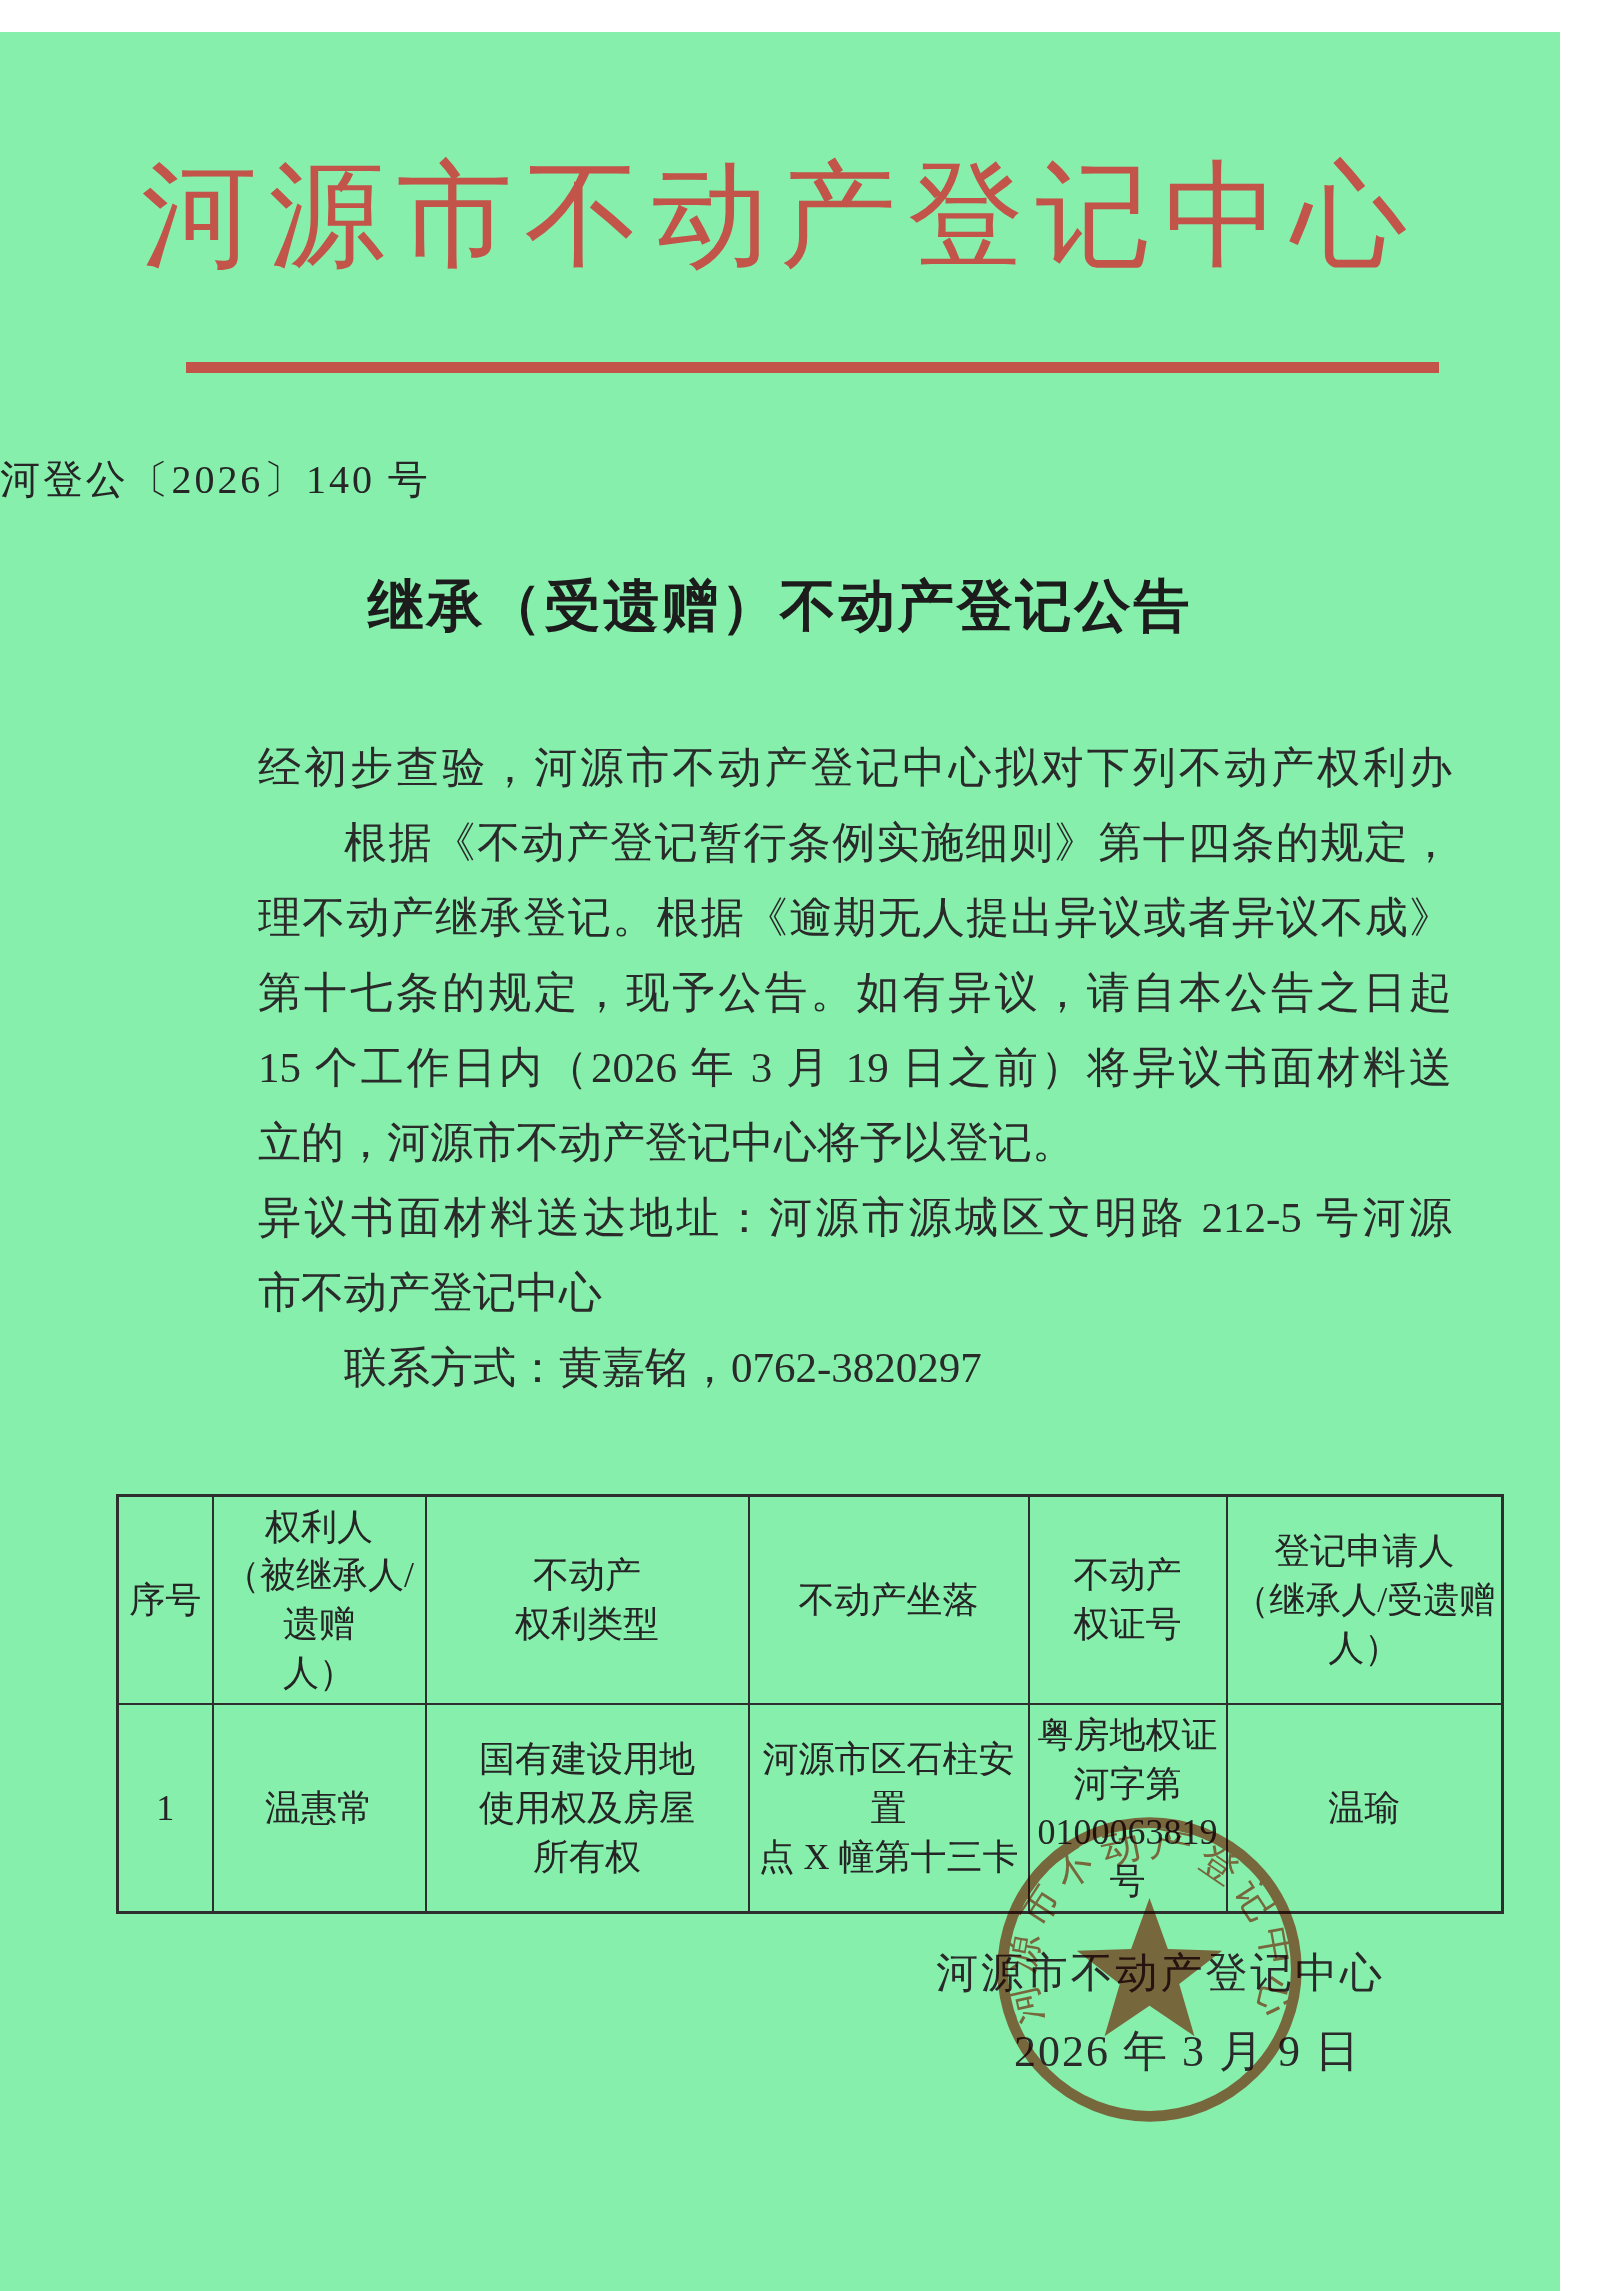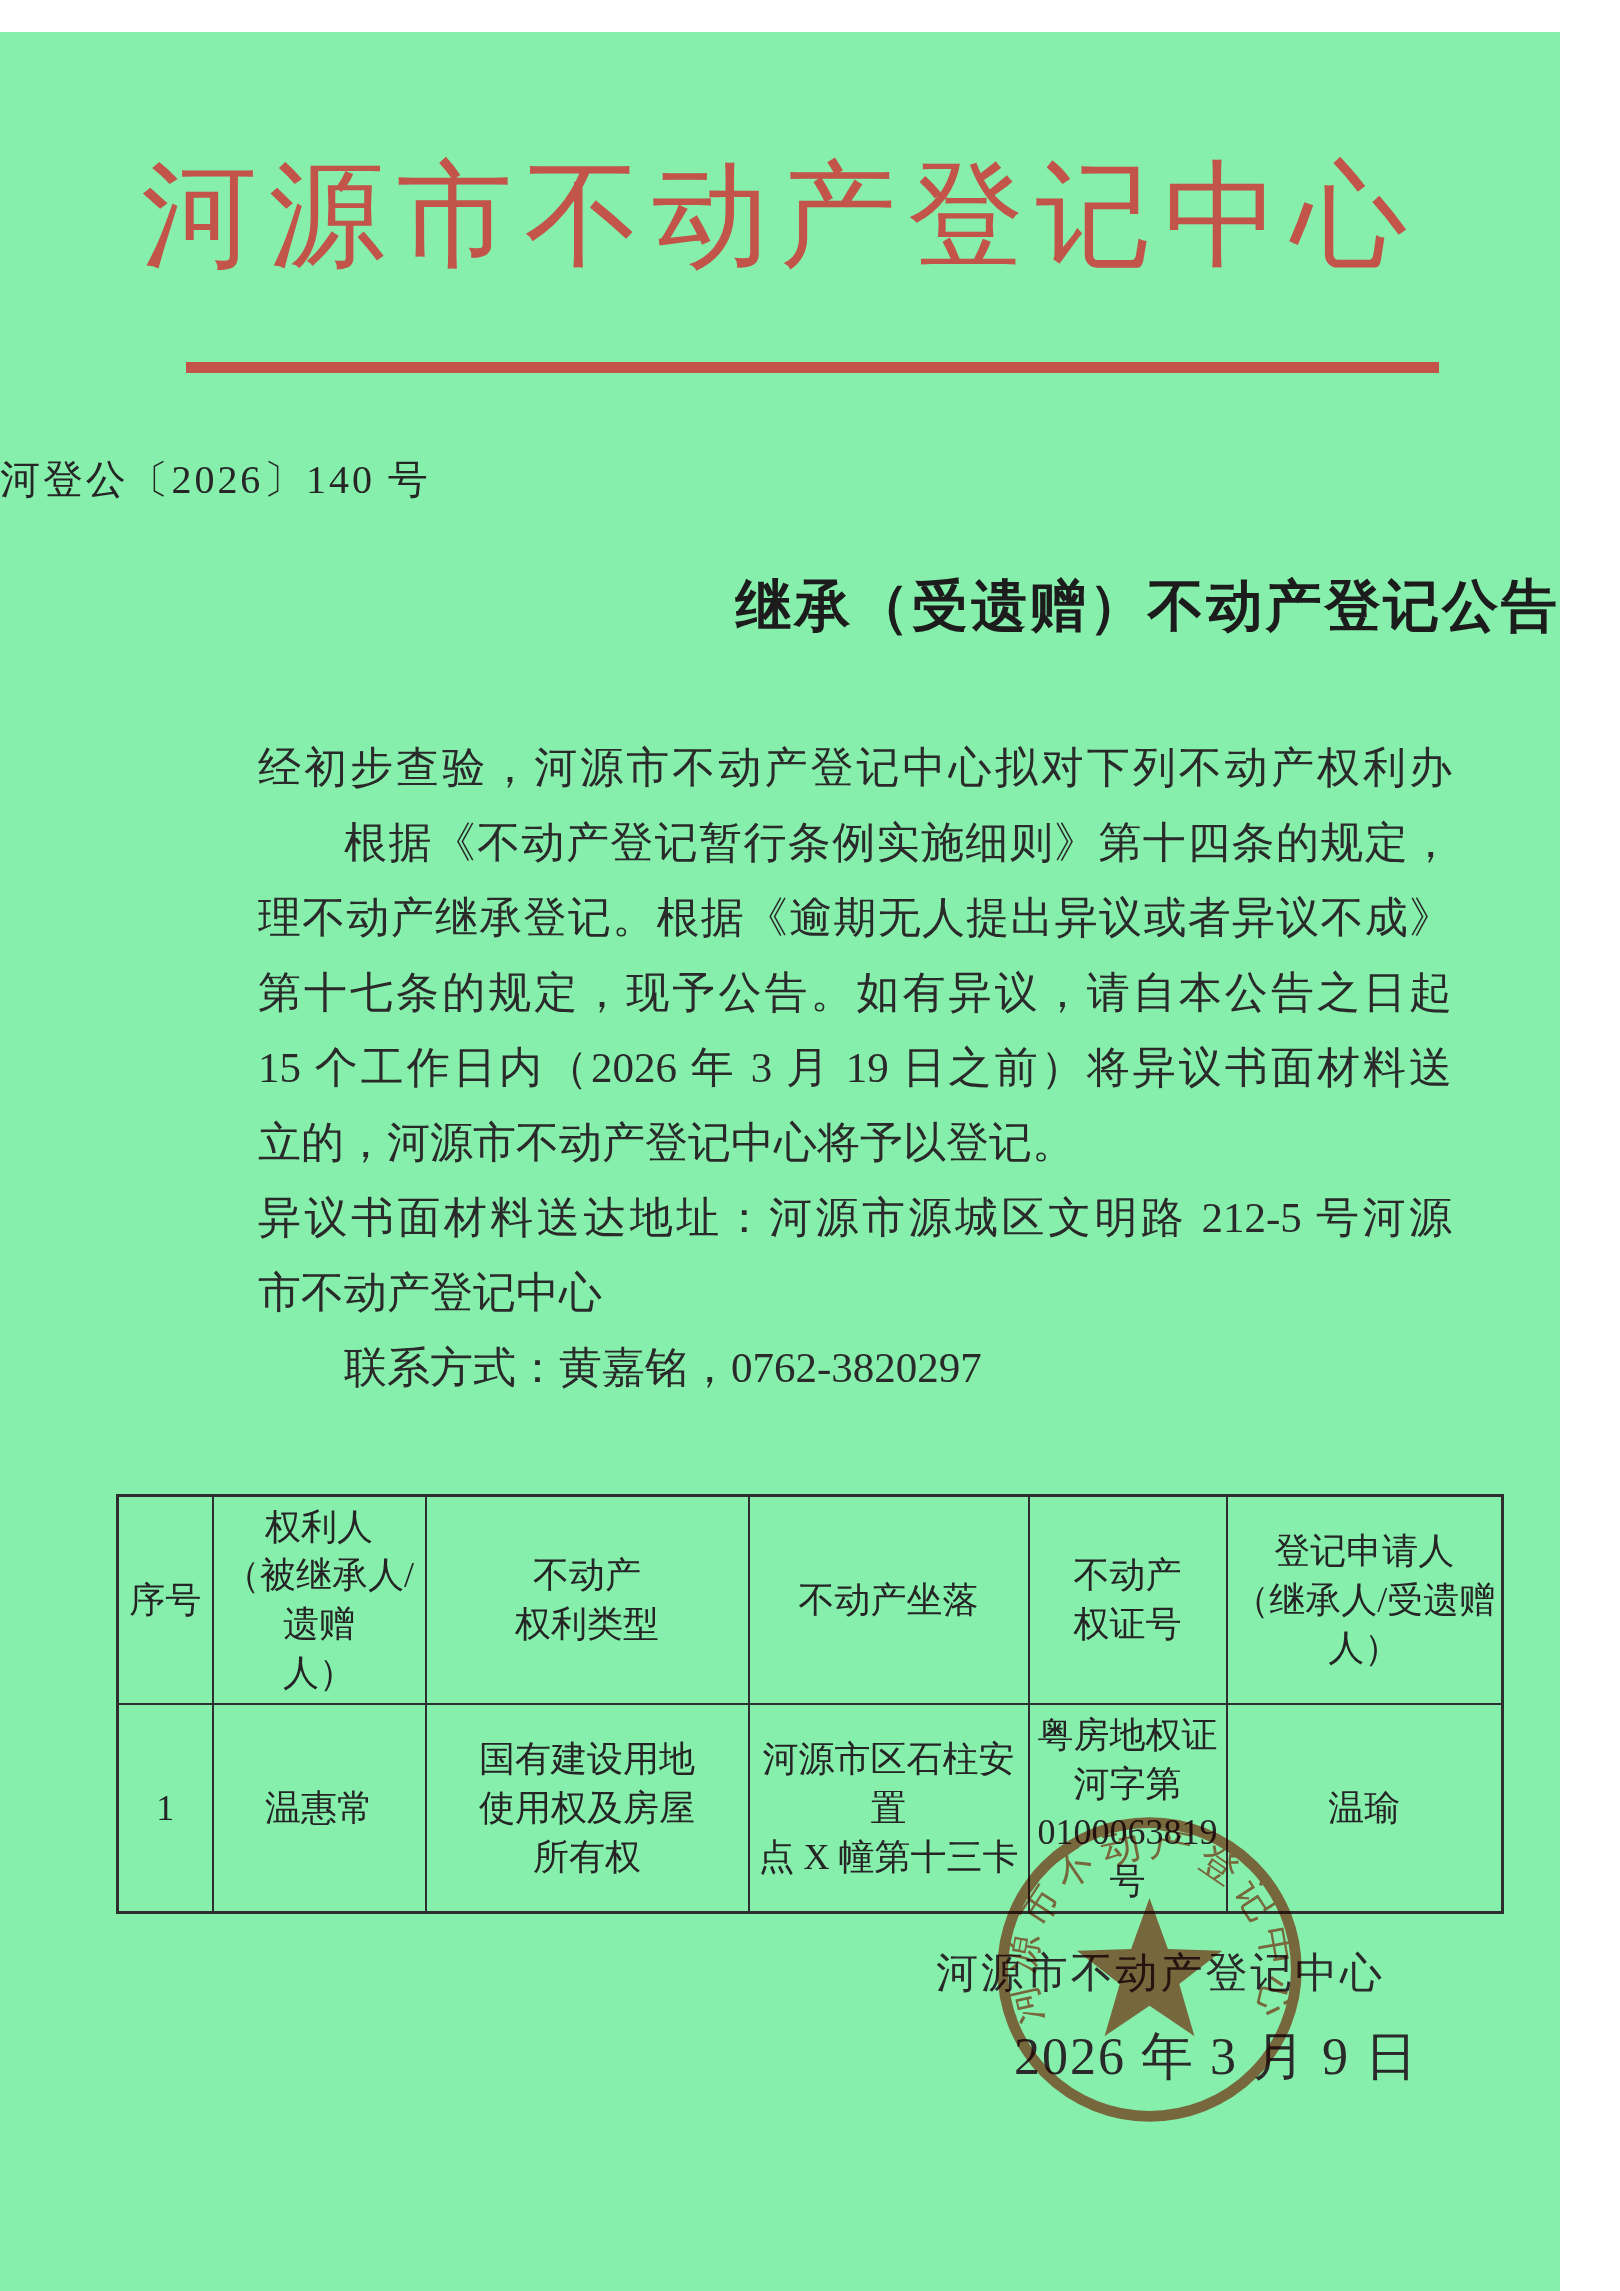--- a/index.html
+++ b/index.html
@@ -44,21 +44,21 @@
     text-align: left;
     padding-right: 296px;
     font-size: 40px;
     letter-spacing: 2.9px;
   }
   .notice-title {
     position: absolute;
     top: 537px;
     left: 0;
     width: 100%;
-    text-align: right;
+    text-align: center;
     font-size: 56px;
     font-weight: bold;
     letter-spacing: 2.9px;
     color: #1c1c1c;
   }
   .body-text {
     position: absolute;
     top: 698px;
     left: 258px;
     width: 1194px;
@@ -106,21 +106,21 @@
     left: 936px;
     font-size: 42px;
     letter-spacing: 2.9px;
     color: #2a2a2a;
     white-space: nowrap;
   }
   .issue-date {
     position: absolute;
     top: 1990px;
     left: 1014px;
-    font-size: 52px;
+    font-size: 44px;
     letter-spacing: 2px;
     color: #2a2a2a;
     white-space: nowrap;
     text-align: center;
   }
   .seal {
     position: absolute;
     top: 1776px;
     left: 988px;
     width: 323px;

